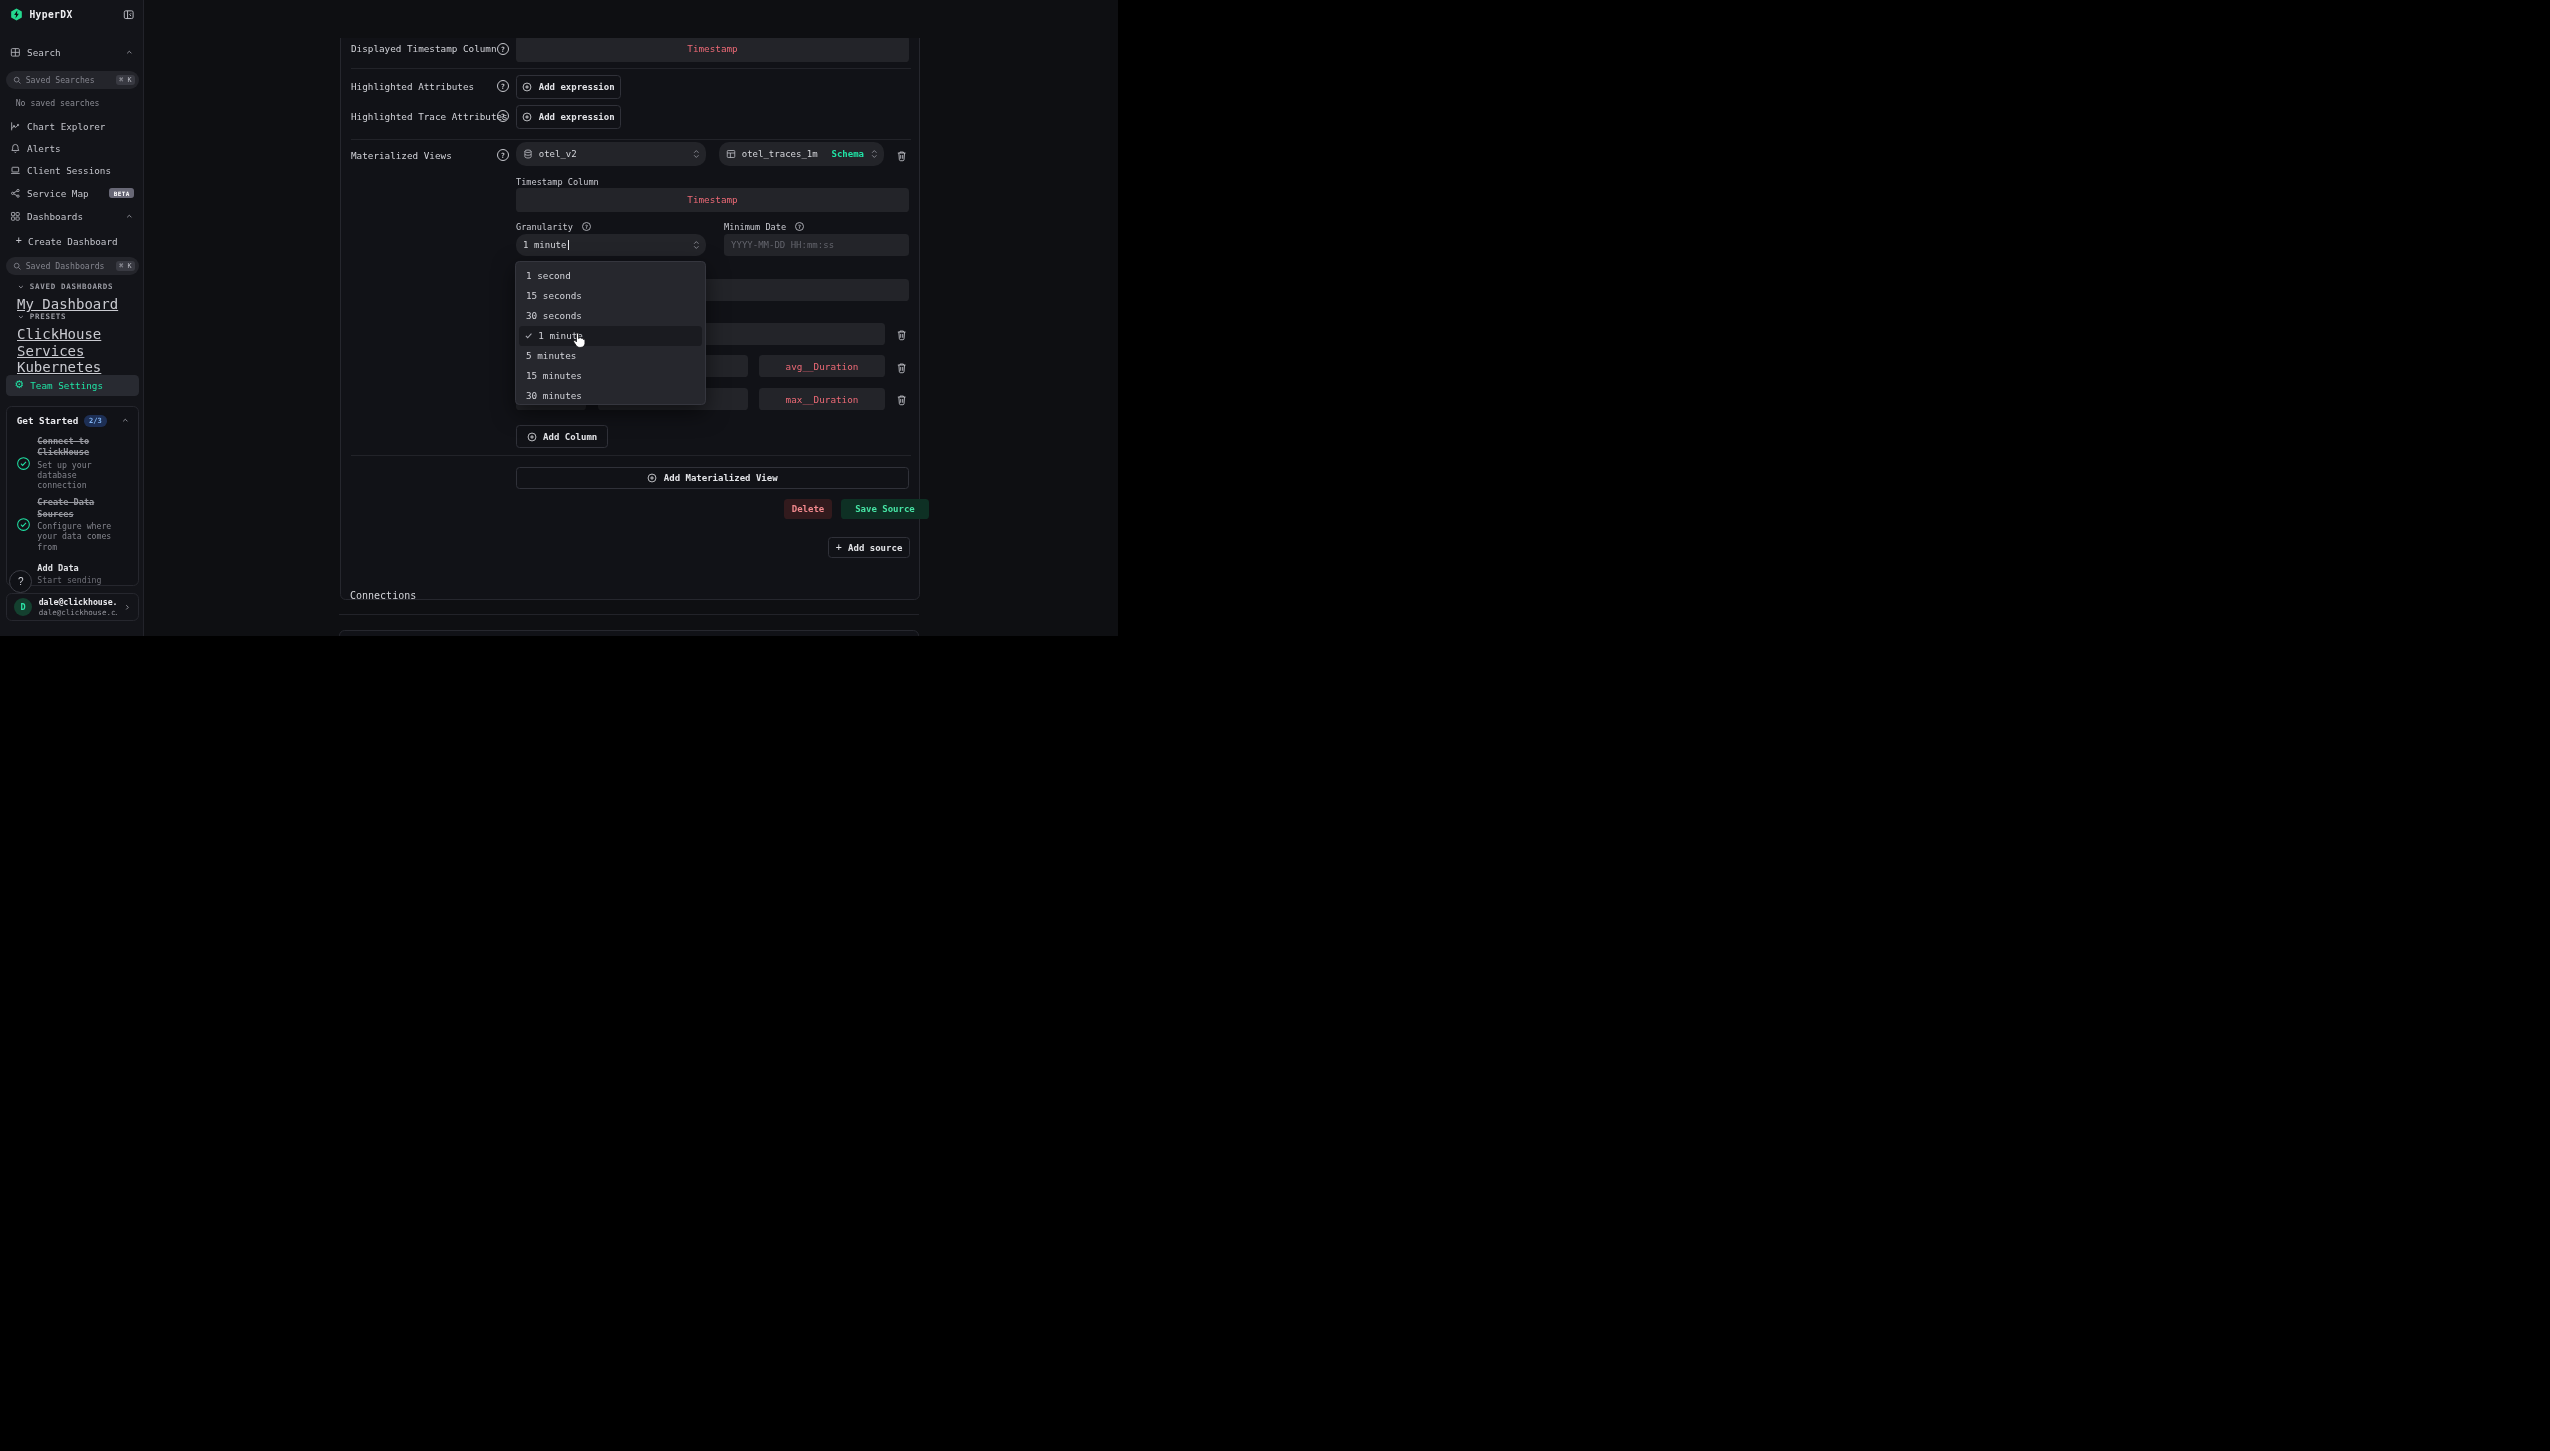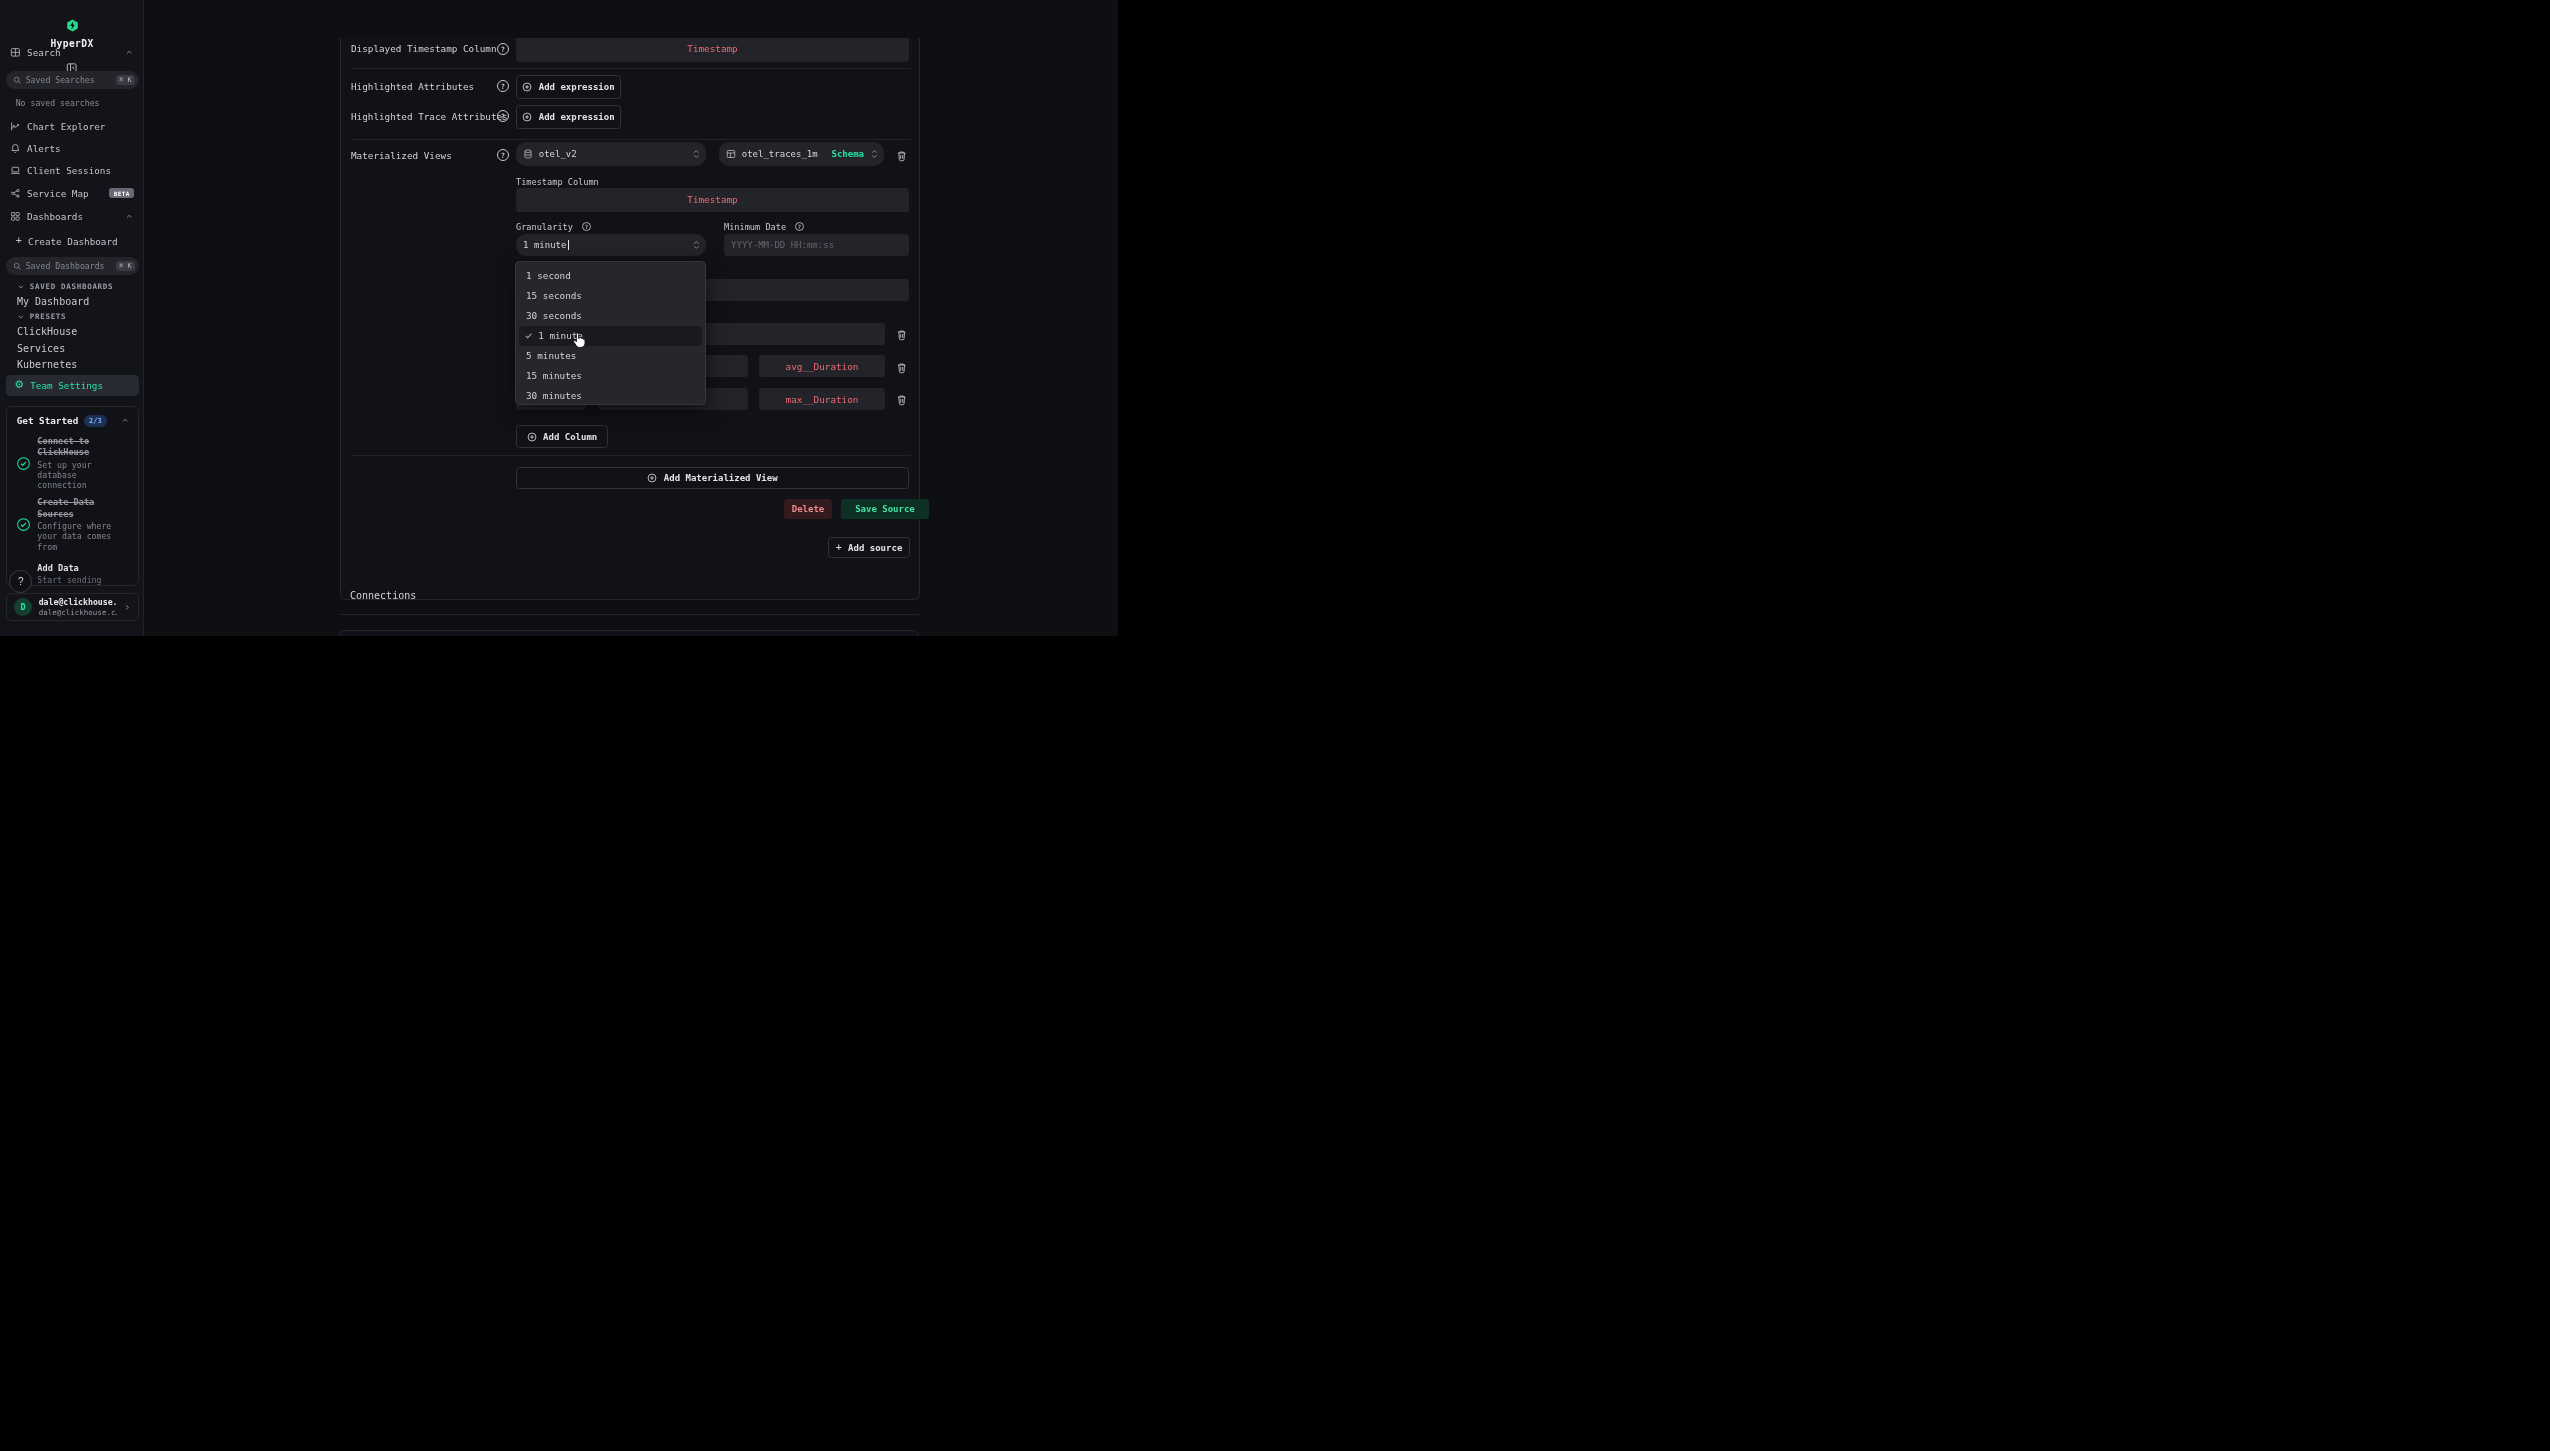--- a/index.html
+++ b/index.html
@@ -6,21 +6,21 @@
   html,body { background:#000; }
   body { font-family:"DejaVu Sans Mono", monospace; }
   .app { position:relative; width:1118px; height:636px; overflow:hidden; background:#0e0f12; color:#d9dade; }
   .abs { position:absolute; }
 
   
   .sidebar { position:absolute; left:0; top:0; width:144px; height:636px; background:#131419; border-right:0.7px solid #22232a; z-index:20; }
   .brand-name { font-size:9.6px; font-weight:bold; color:#f0f0f3; letter-spacing:0.4px; }
   .sb-row { position:absolute; left:0; width:144px; height:18px; display:flex; align-items:center; padding:0 10px; gap:6.4px; font-size:9.3px; color:#c3c4cb; cursor:default; }
   .sb-row .spacer { flex:1; }
-  .sb-sub { position:absolute; left:17px; font-size:10px; color:#c9cad0; }
+  .sb-sub { position:absolute; left:17px; font-size:14px; color:#c9cad0;text-decoration:underline; }
   .sb-section { position:absolute; left:17px; display:flex; align-items:center; gap:5px; font-size:7.5px; font-weight:bold; letter-spacing:0.7px; color:#9b9ca4; }
   .pill { position:absolute; left:5.7px; width:133px; height:18px; background:#24252b; border-radius:9.3px; display:flex; align-items:center; padding:0 3.6px 0 7.1px; gap:4.3px; }
   .pill input { flex:1; min-width:0; background:transparent; border:none; outline:none; color:#c3c4cb; font-family:inherit; font-size:8.2px; }
   .pill input::placeholder { color:#84858e; }
   .kbd-chip { background:#393a42; color:#b9bac2; font-size:6.8px; border-radius:2.9px; padding:1.4px 3.6px; white-space:nowrap; }
   .beta-badge { background:#686876; color:#fff; font-size:6px; font-weight:bold; border-radius:2.9px; padding:1.4px 4.3px; letter-spacing:0.4px; }
   .active-item { position:absolute; left:5.7px; width:133px; height:21.4px; background:#282a31; border-radius:4.3px; display:flex; align-items:center; padding:0 8.6px; gap:6.4px; color:#20e3a5; font-size:9.3px; }
   .gear-glyph { font-family:"DejaVu Sans", sans-serif; font-size:10.7px; color:#20e3a5; line-height:1; }
 
   .gs-panel { position:absolute; left:5.7px; top:406px; width:133px; height:180px; border:0.7px solid #26272e; background:#111217; border-radius:5.7px; overflow:hidden; }
@@ -80,21 +80,21 @@
 
   svg { display:block; }
 </style>
 </head>
 <body>
 
 <div class="app">
 
   <nav class="sidebar">
 
-    <div class="sb-row" style="top:19px;height:18.5px;flex-direction:column;">
+    <div class="sb-row" style="top:5px;height:18.5px;">
       <span>
         <svg width="13" height="13" viewBox="0 0 20 20">
             <polygon points="10,0.8 18.2,5.4 18.2,14.6 10,19.2 1.8,14.6 1.8,5.4" fill="#24d98e"></polygon>
             <polygon points="11.4,3.6 6.4,10.6 9.4,10.6 8.4,16.2 13.6,9 10.6,9" fill="#0d0e11"></polygon>
           </svg>
       </span>
       <span class="brand-name">HyperDX</span>
       <span class="spacer"></span>
       <span style="color:#b7b8bf;">
         <svg width="11.4" height="11.4" viewBox="0 0 16 16" fill="none" stroke="currentColor" stroke-width="1.4">

